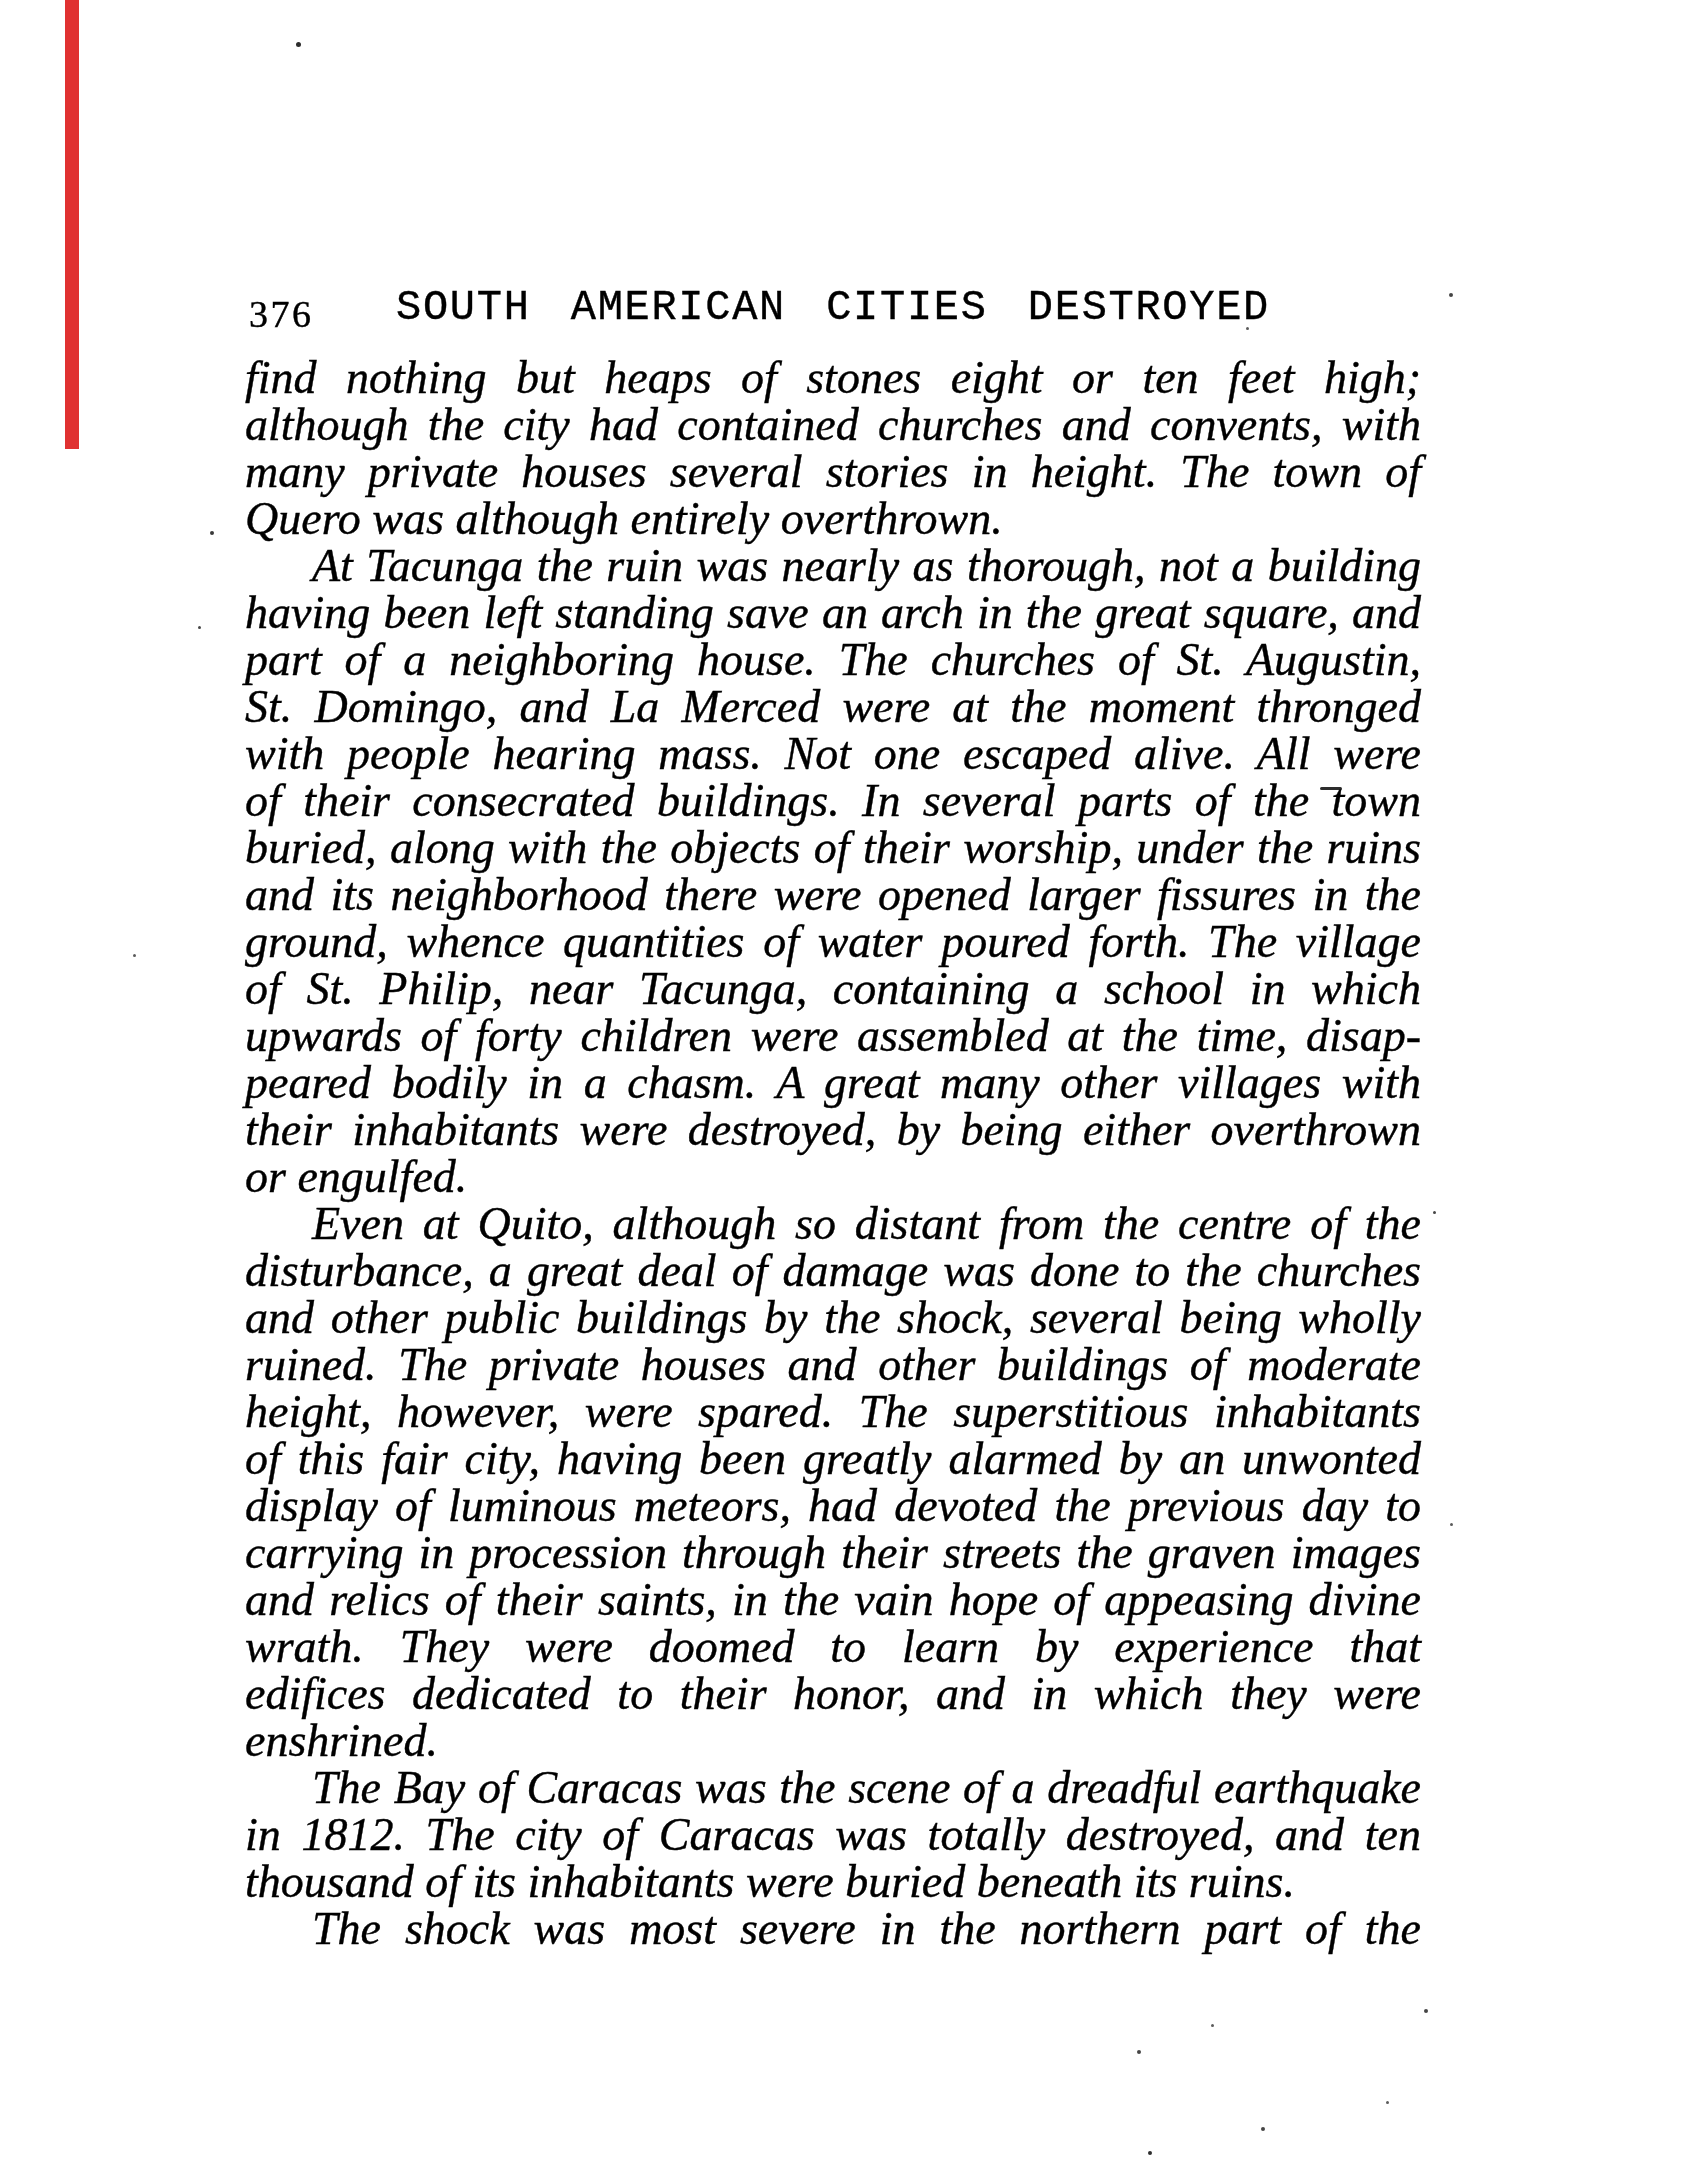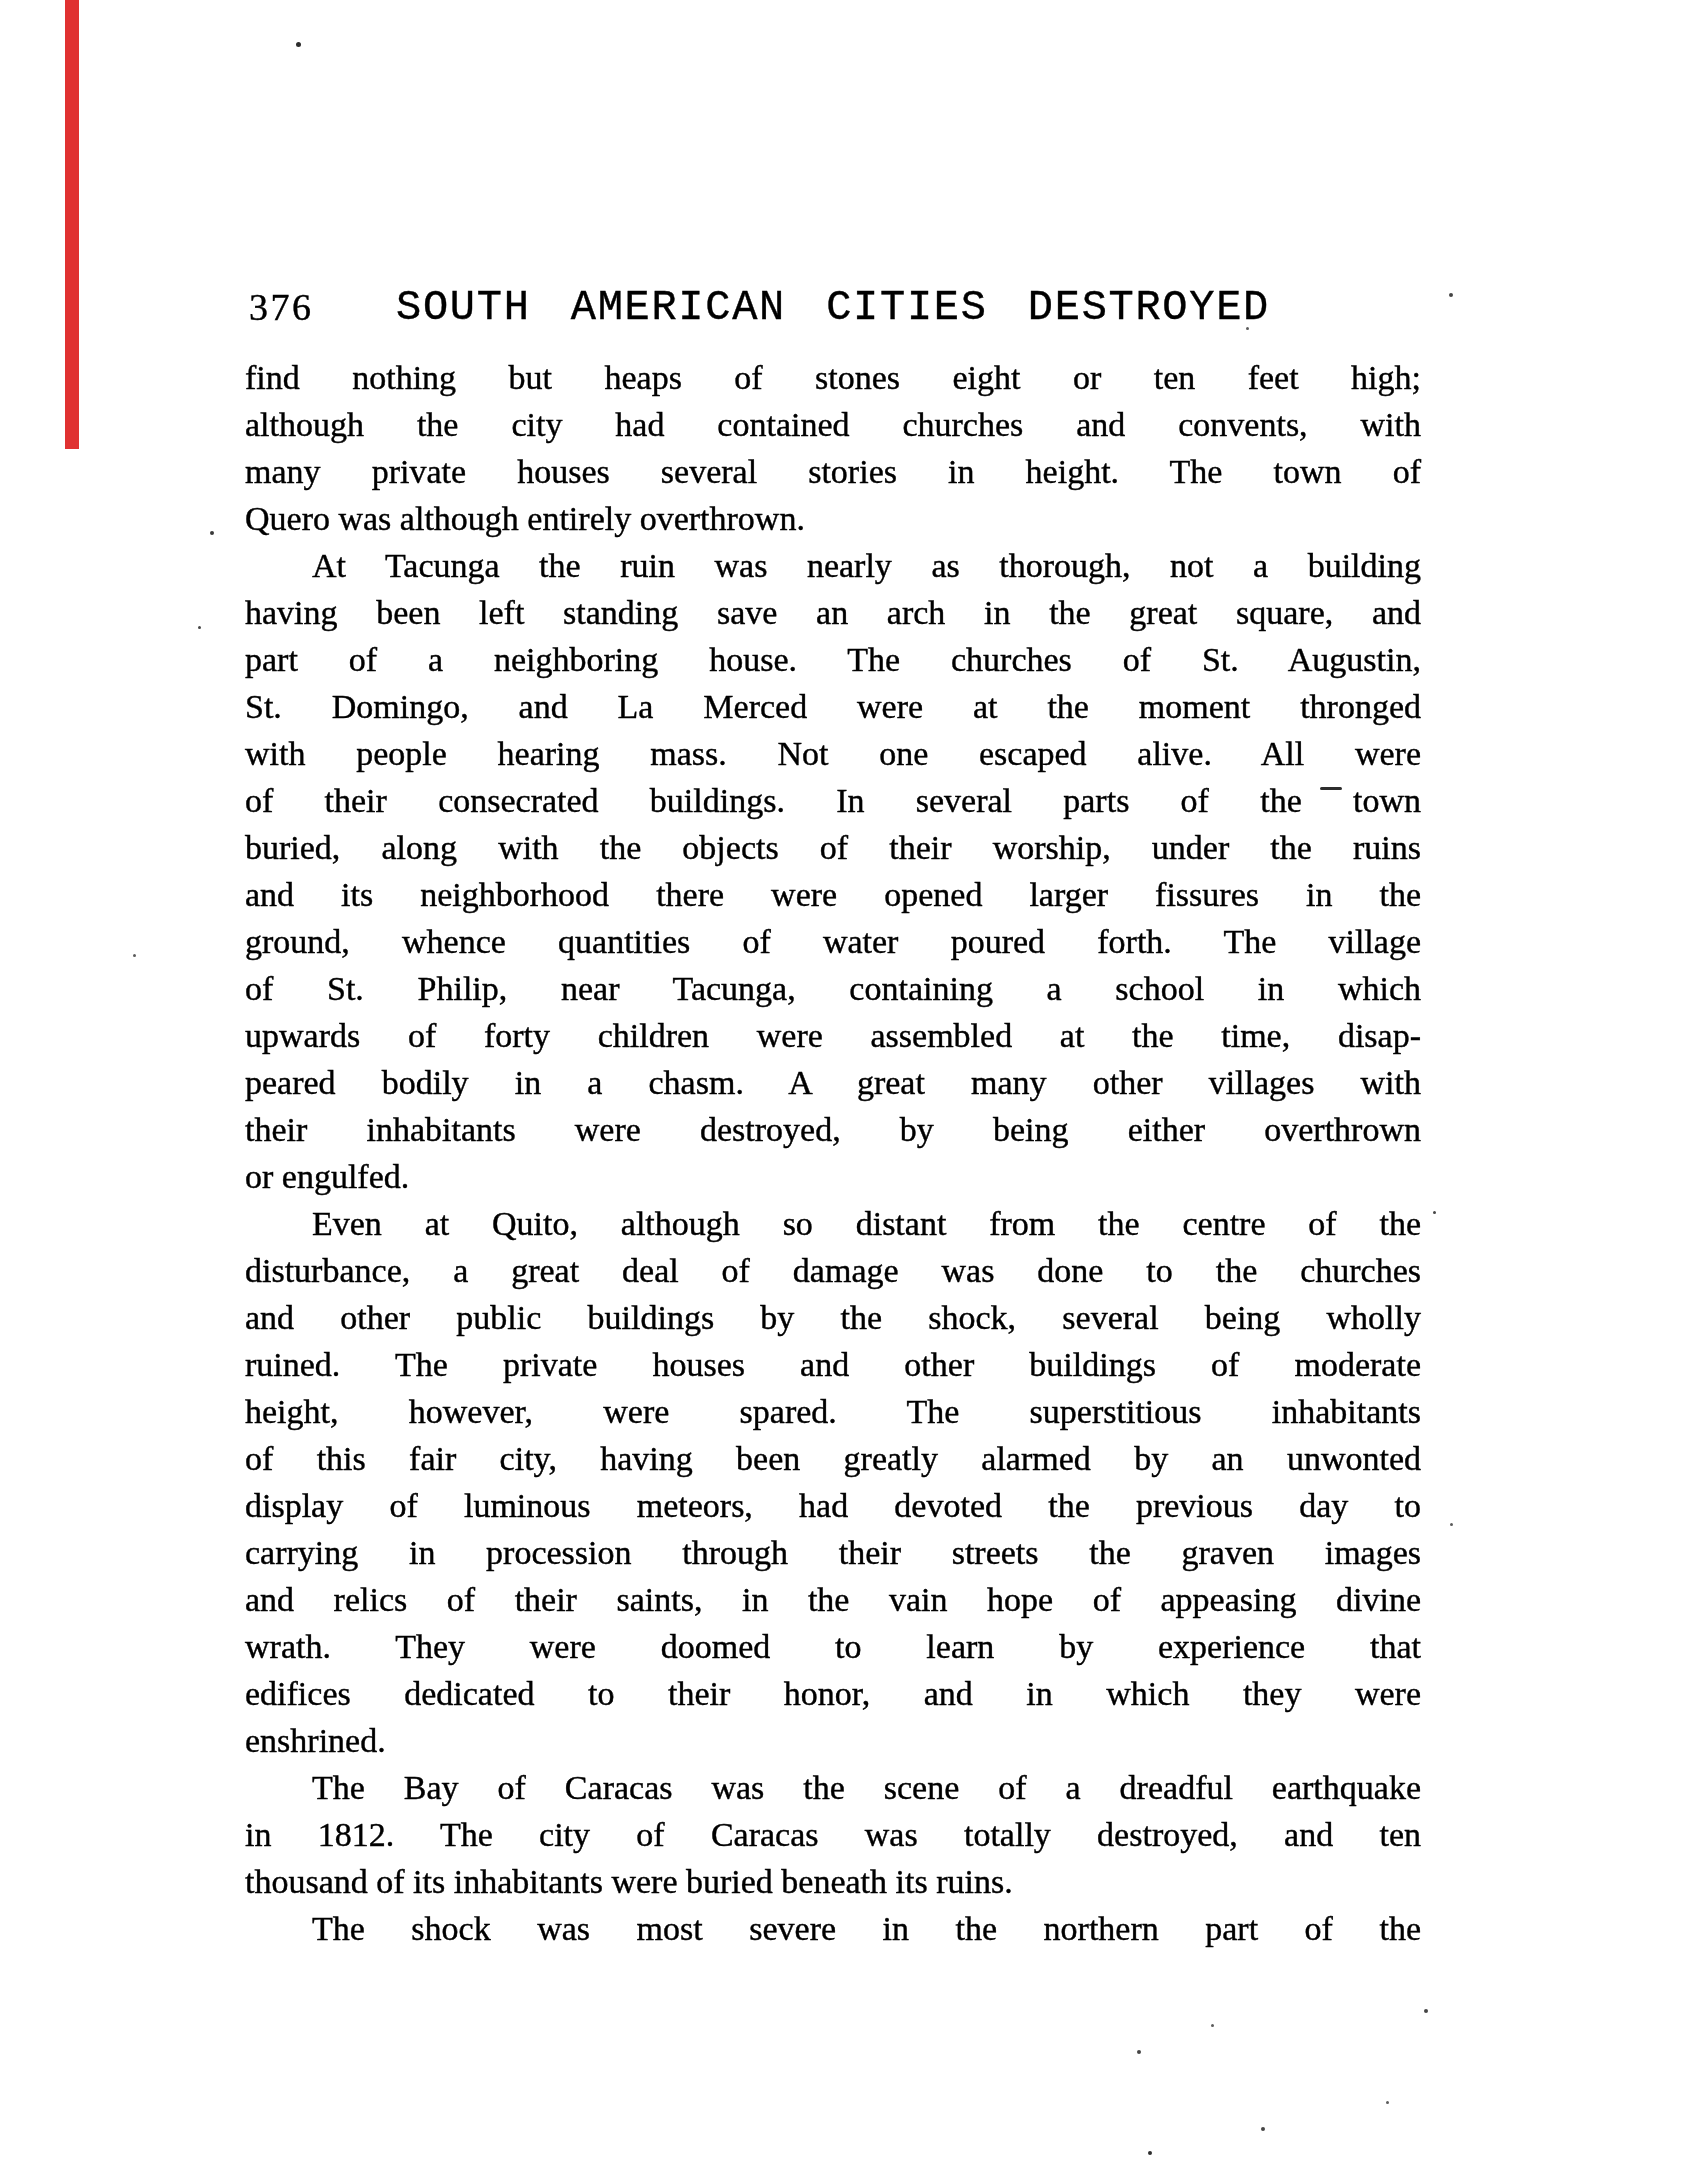--- a/index.html
+++ b/index.html
@@ -8,39 +8,40 @@
     width:1700px;height:2183px;
     background:#ffffff;
     color:#000;
     font-family:"Liberation Serif","DejaVu Serif",serif;
     overflow:hidden;
     -webkit-text-stroke:0.4px #000;
   }
   .red-mark{position:absolute;}
   .pagenum{
     position:absolute;
-    left:249px;top:286px;
+    left:249px;top:293px;
     font-size:38px;line-height:42px;
     letter-spacing:2.5px;
   }
   .running-head{
     position:absolute;
     left:245px;top:286px;width:1176px;
     font-size:42px;line-height:45px;
     text-align:center;
     letter-spacing:1.7px;
     word-spacing:13.3px;
     white-space:nowrap;
     font-family:Liberation Mono, monospace;
   }
   .text-block{
     position:absolute;
     left:245px;top:354px;width:1176px;
-    font-size:34px;
+    font-size:46px;
     line-height:47px;
+    font-style:italic;
   }
   .bl{width:1176px;text-align:left;}
   .bl.j{text-align:justify;text-align-last:justify;}
   .bl.ind{text-indent:67px;}
   .speck{position:absolute;background:#161616;border-radius:50%;}
 </style>
 </head>
 <body>
 
 <div class="page">

